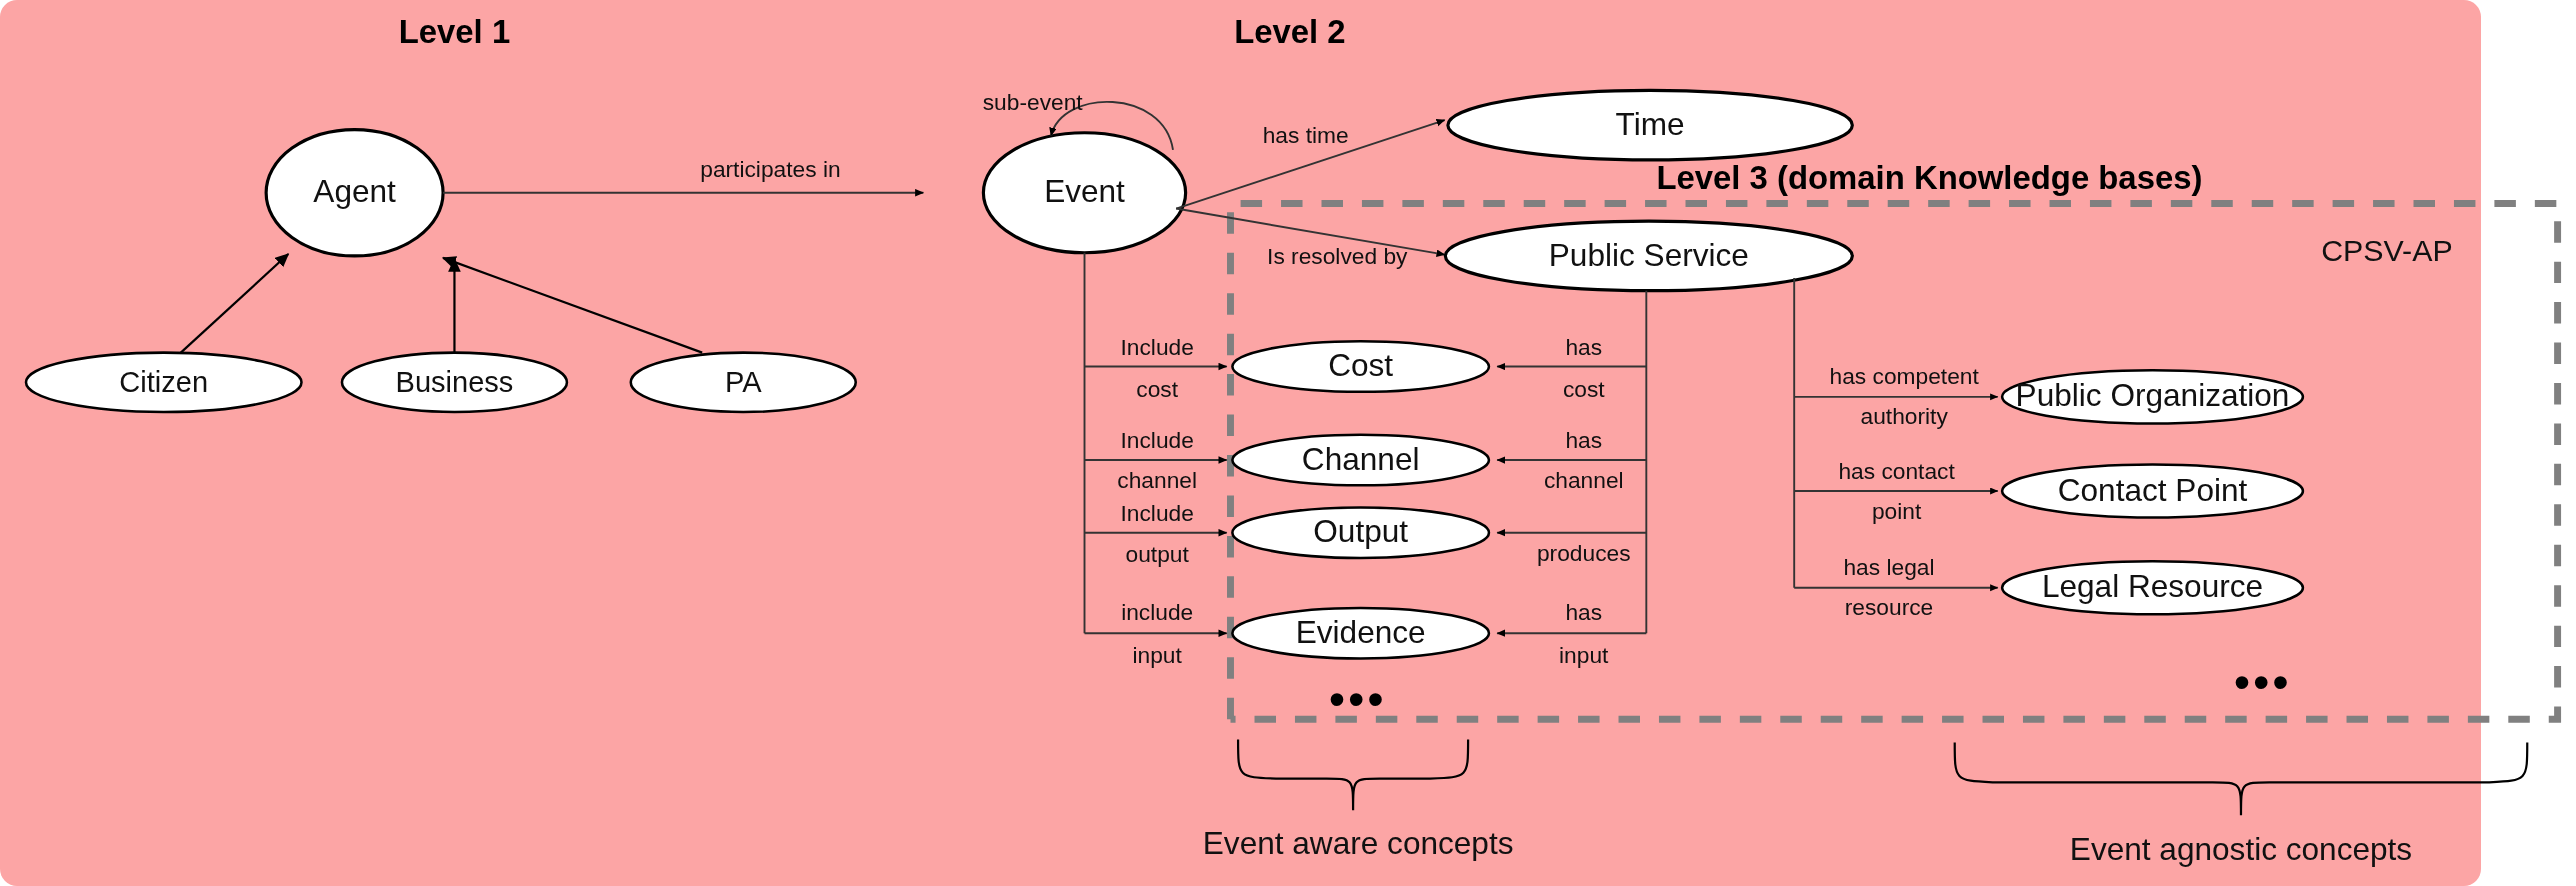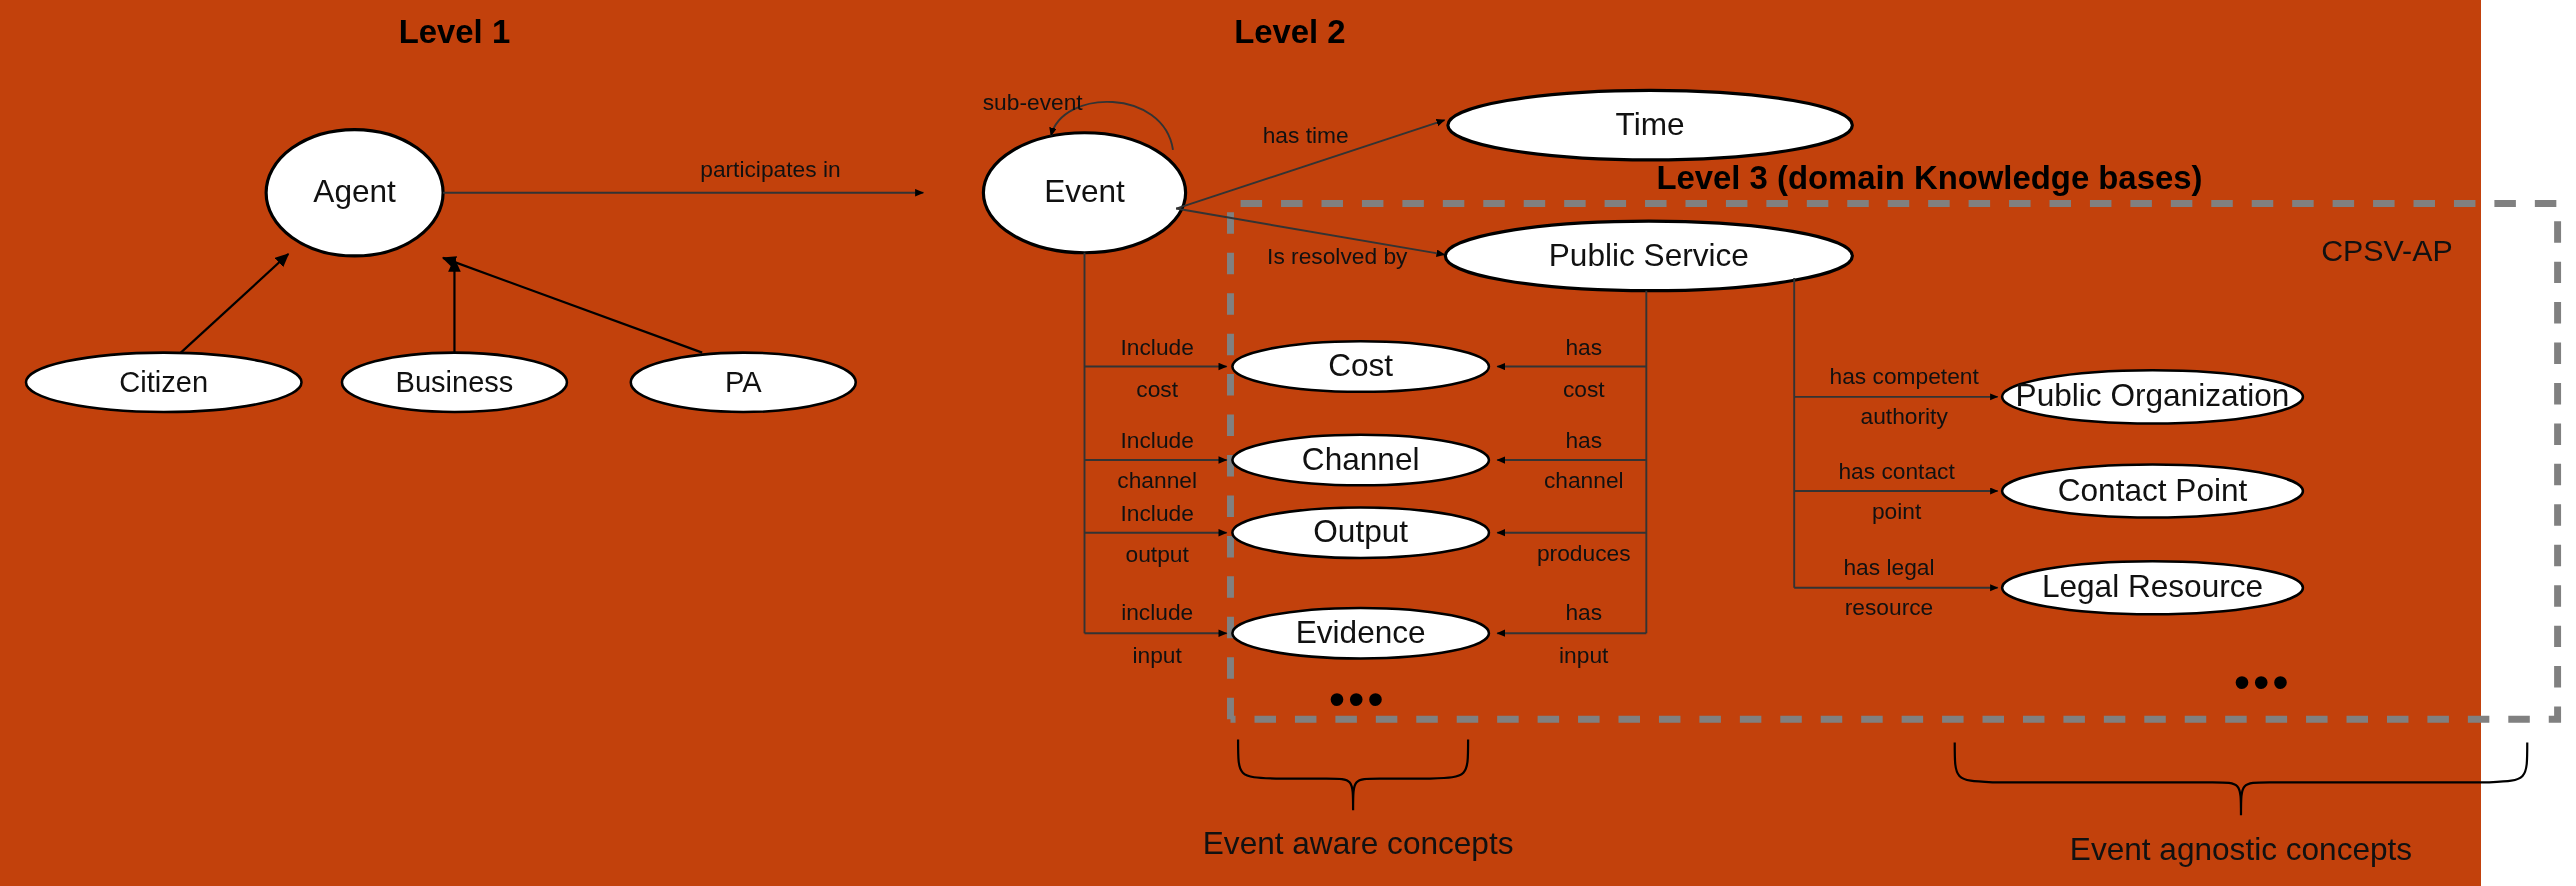--- a/index.html
+++ b/index.html
@@ -1,18 +1,18 @@
 <!DOCTYPE html>
 <html style="font-size:10px"><head>
 <meta charset="utf-8">
 <style>
   html,body{margin:0;padding:0;background:#ffffff;}
   body{width:2576px;height:886px;overflow:hidden;
        font-family:"Liberation Sans", sans-serif;}
-  #stage{position:relative;width:2481px;height:886px;background:#c2410c;}
+  #stage{position:relative;width:2481px;height:886px;background:#fca5a5;border-radius:17px;}
   svg#canvas{position:absolute;left:0;top:0;width:2576px;height:886px;}
   .nodeLabel{font-family:"Liberation Sans",sans-serif;font-size:46px;fill:#111;
              text-anchor:middle;dominant-baseline:middle;}
   .nodeLabel.big{font-size:50px;}
   .edgeLabel{font-family:"Liberation Sans",sans-serif;font-size:36px;fill:#111;
              text-anchor:middle;dominant-baseline:middle;}
   .levelTitle{font-family:"Liberation Sans",sans-serif;font-size:52px;font-weight:bold;
               fill:#000;text-anchor:middle;dominant-baseline:middle;}
   .groupLabel{font-family:"Liberation Sans",sans-serif;font-size:50px;fill:#111;
               text-anchor:middle;dominant-baseline:middle;}

